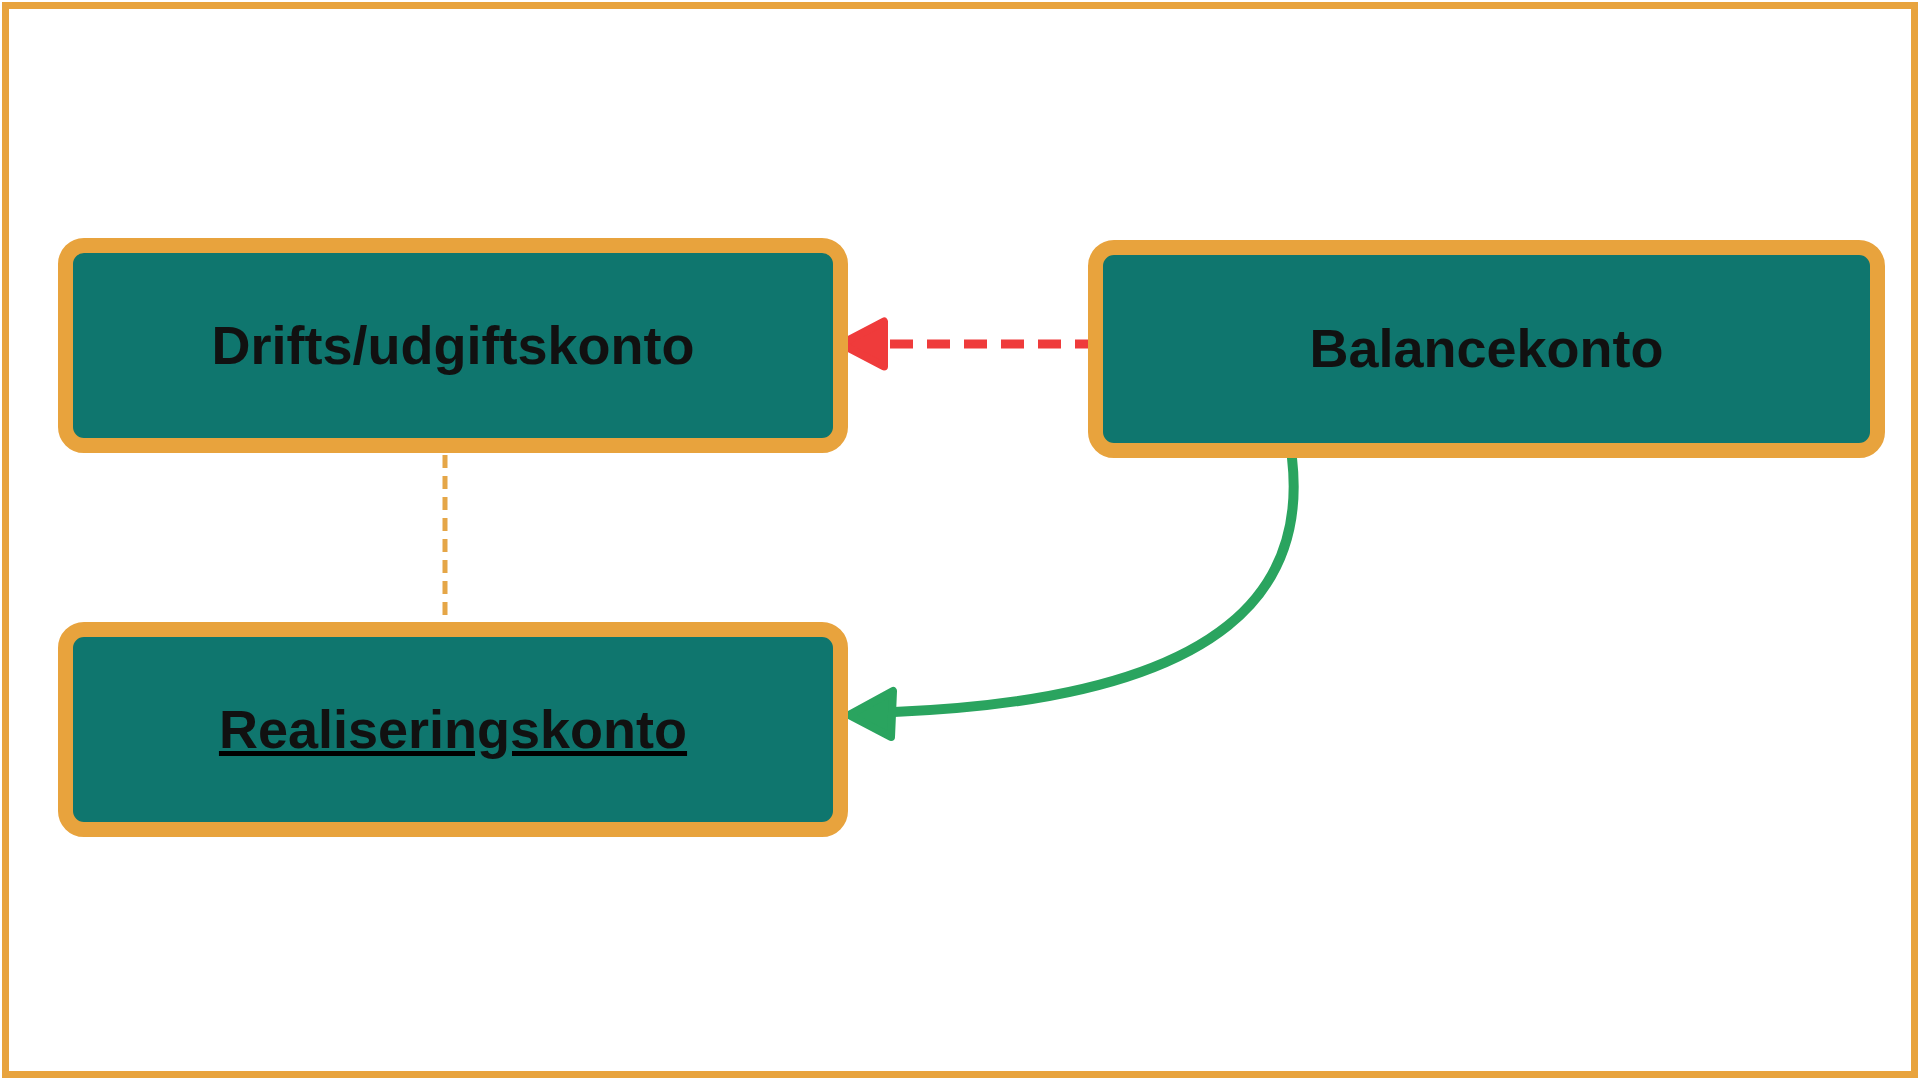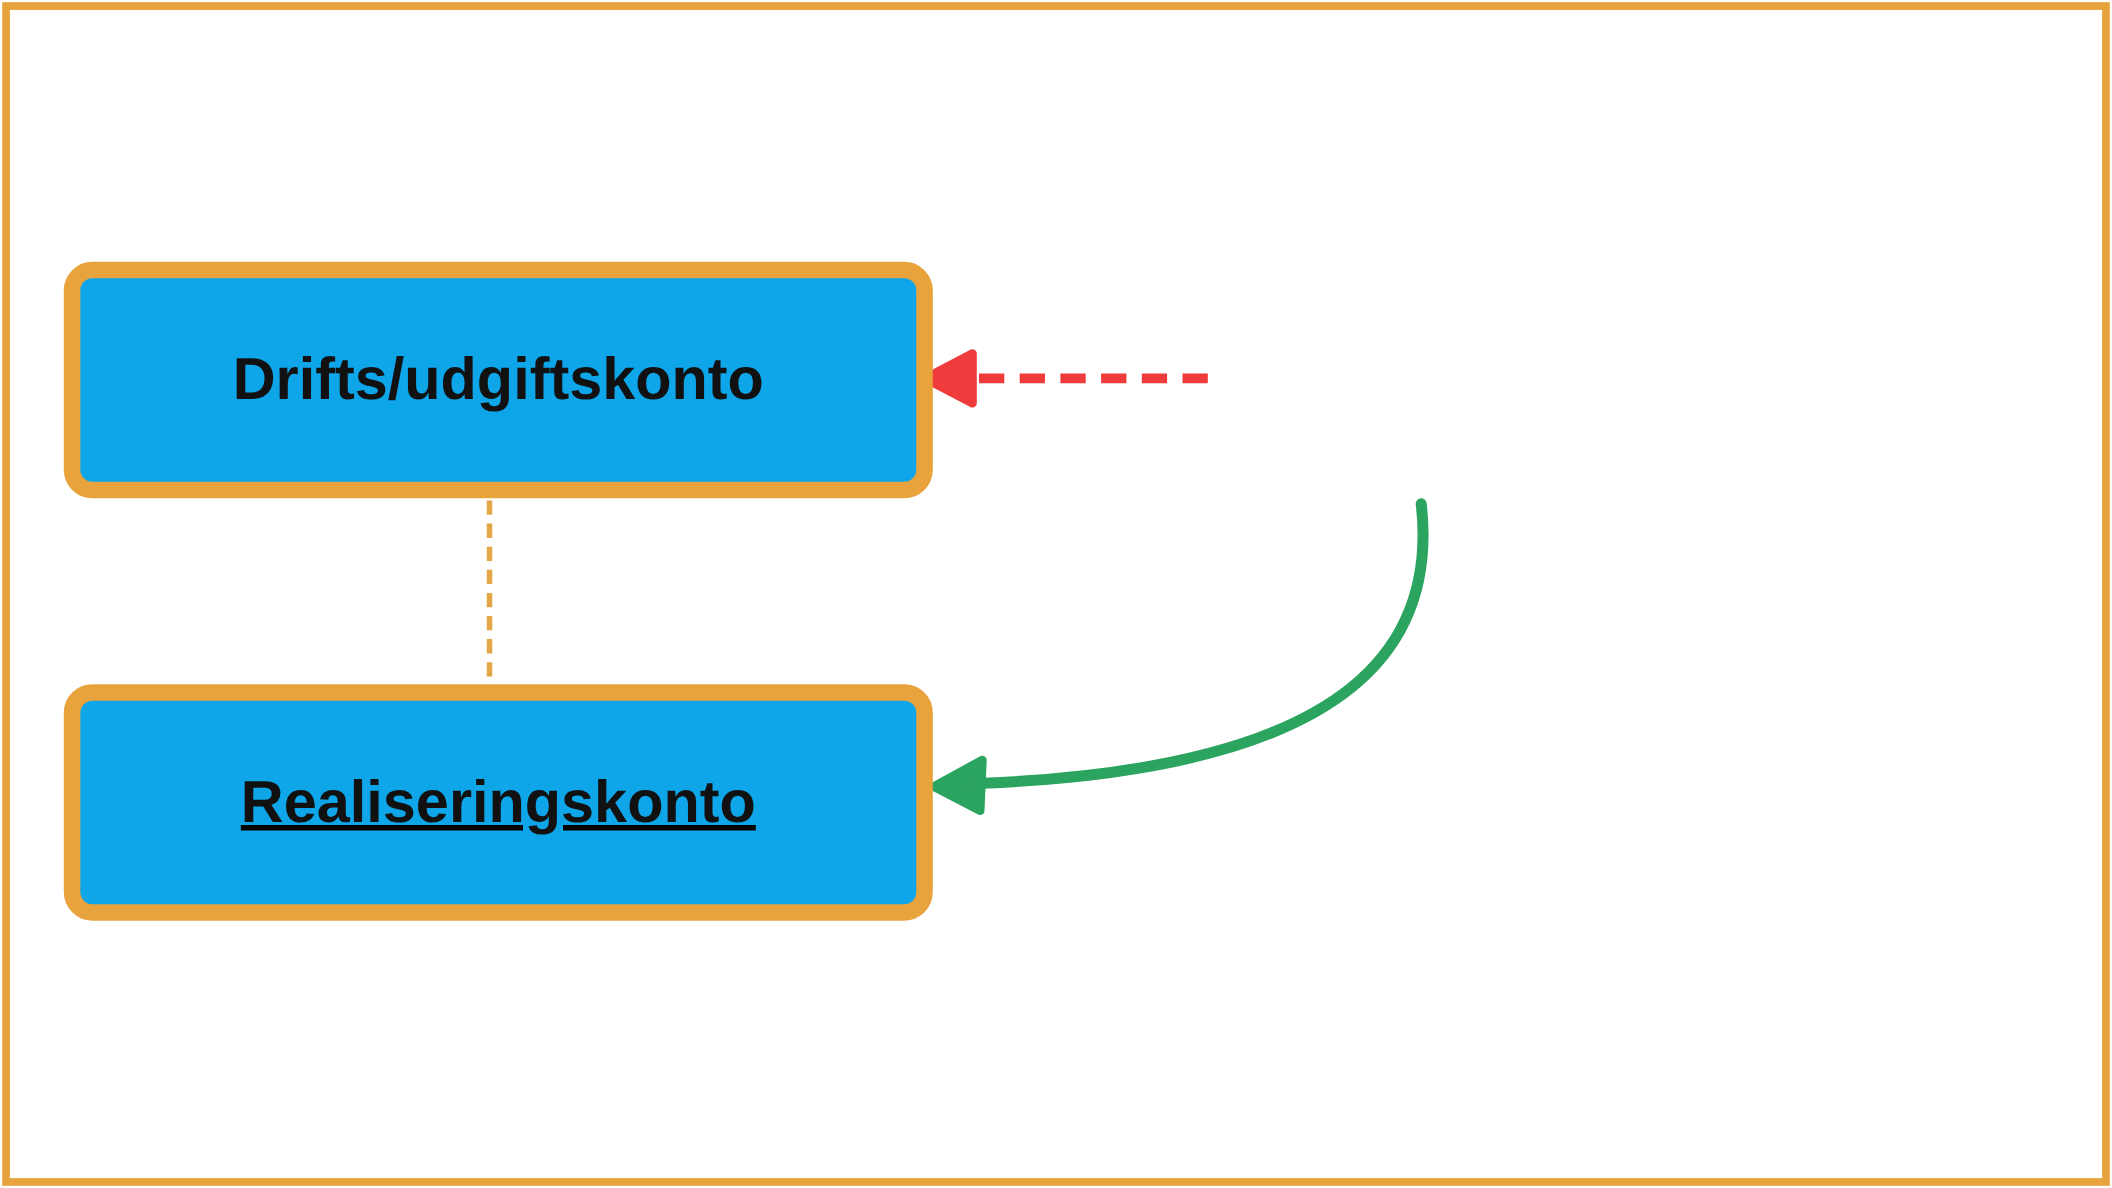--- a/index.html
+++ b/index.html
@@ -20,21 +20,21 @@
   .frame {
     position: absolute;
     left: 2px; top: 2px; right: 2px; bottom: 2px;
     border: 7px solid var(--c-frame, #E8A33D);
     pointer-events: none;
     box-sizing: border-box;
   }
   .node {
     position: absolute;
     box-sizing: border-box;
-    background: #0ea5e9;
+    background: #0f766e;
     border: 15px solid var(--c-box-border, #E8A33D);
     border-radius: 26px;
     display: flex;
     align-items: center;
     justify-content: center;
     text-align: center;
   }
   .node-label {
     font-weight: 700;
     font-size: 54px;
@@ -75,18 +75,21 @@
     <g>
       <path d="M1292 458 C1306 580 1240 698 894 712" fill="none" stroke-width="10" stroke-linecap="round" stroke="#2AA45F"></path>
       <path d="M849 715 L893 691 L891 737 Z" stroke-width="8" stroke-linejoin="round" fill="#2AA45F" stroke="#2AA45F"></path>
     </g>
   </svg>
 
   <div class="node" id="node-drifts">
     <span class="node-label">Drifts/udgiftskonto</span>
   </div>
 
+  <div class="node" id="node-balance">
+    <span class="node-label">Balancekonto</span>
+  </div>
 
   <div class="node" id="node-realisering">
     <span class="node-label">Realiseringskonto</span>
   </div>
 
 </div>
 
 </body></html>

